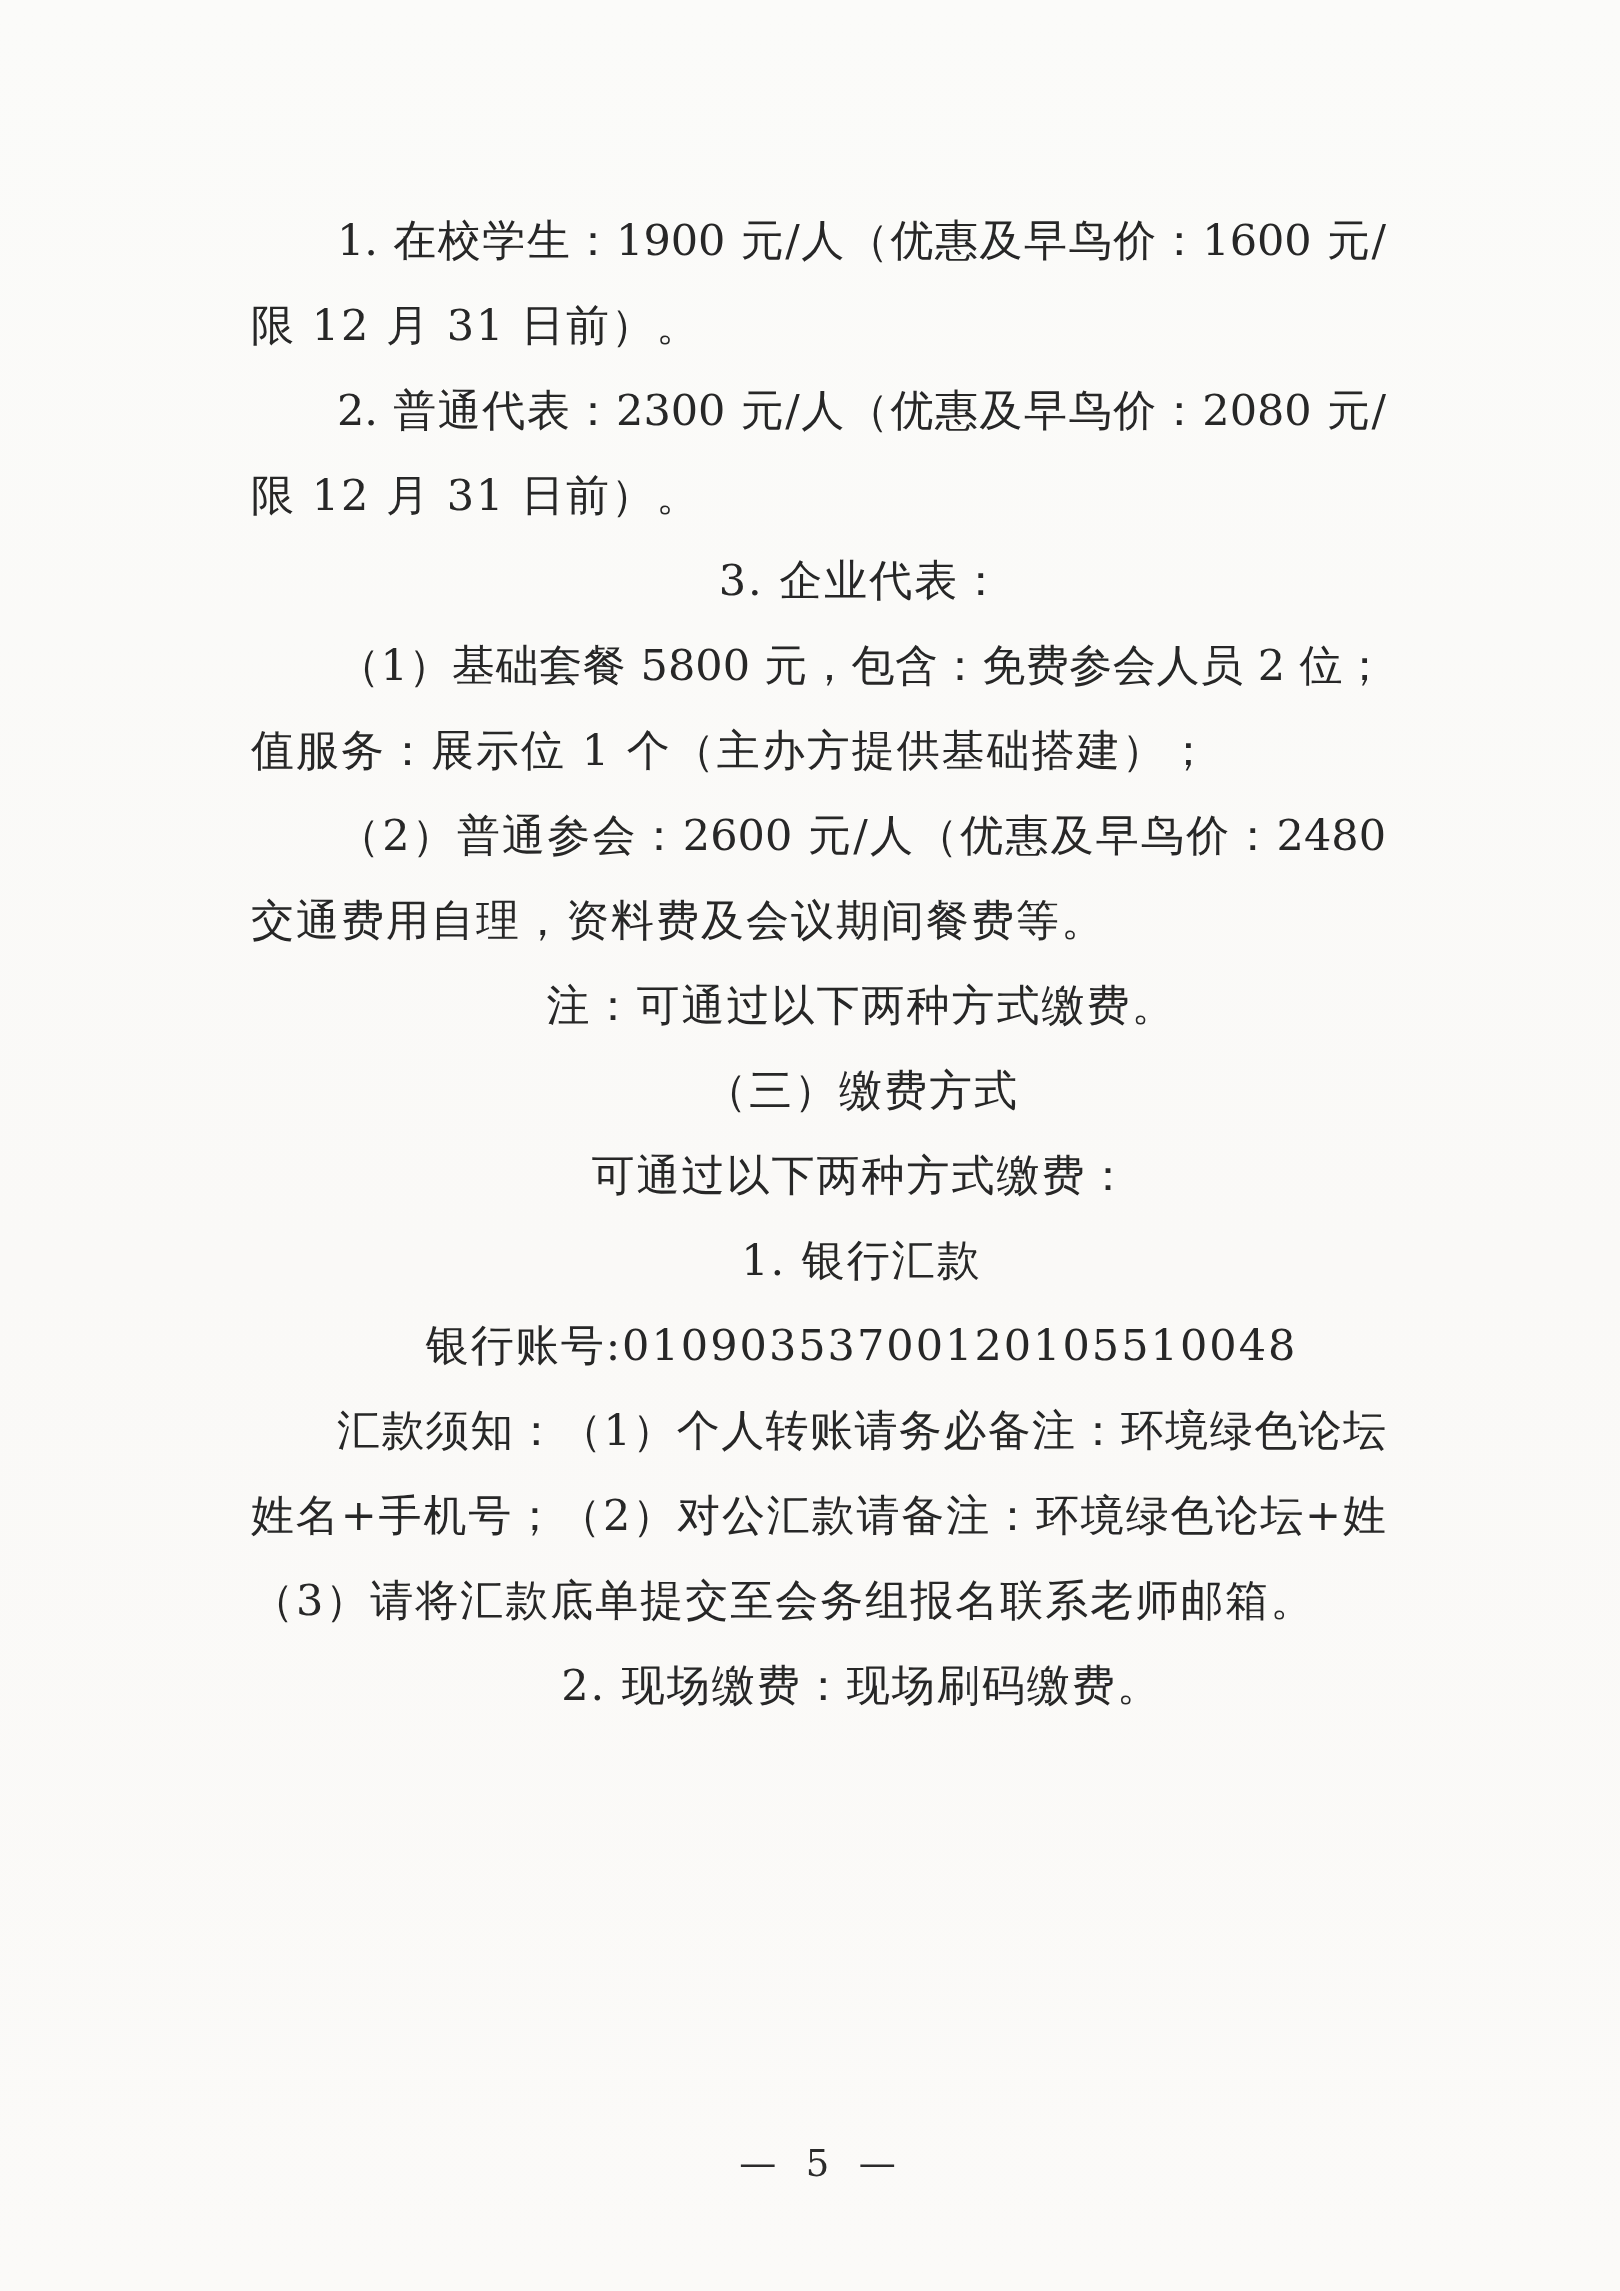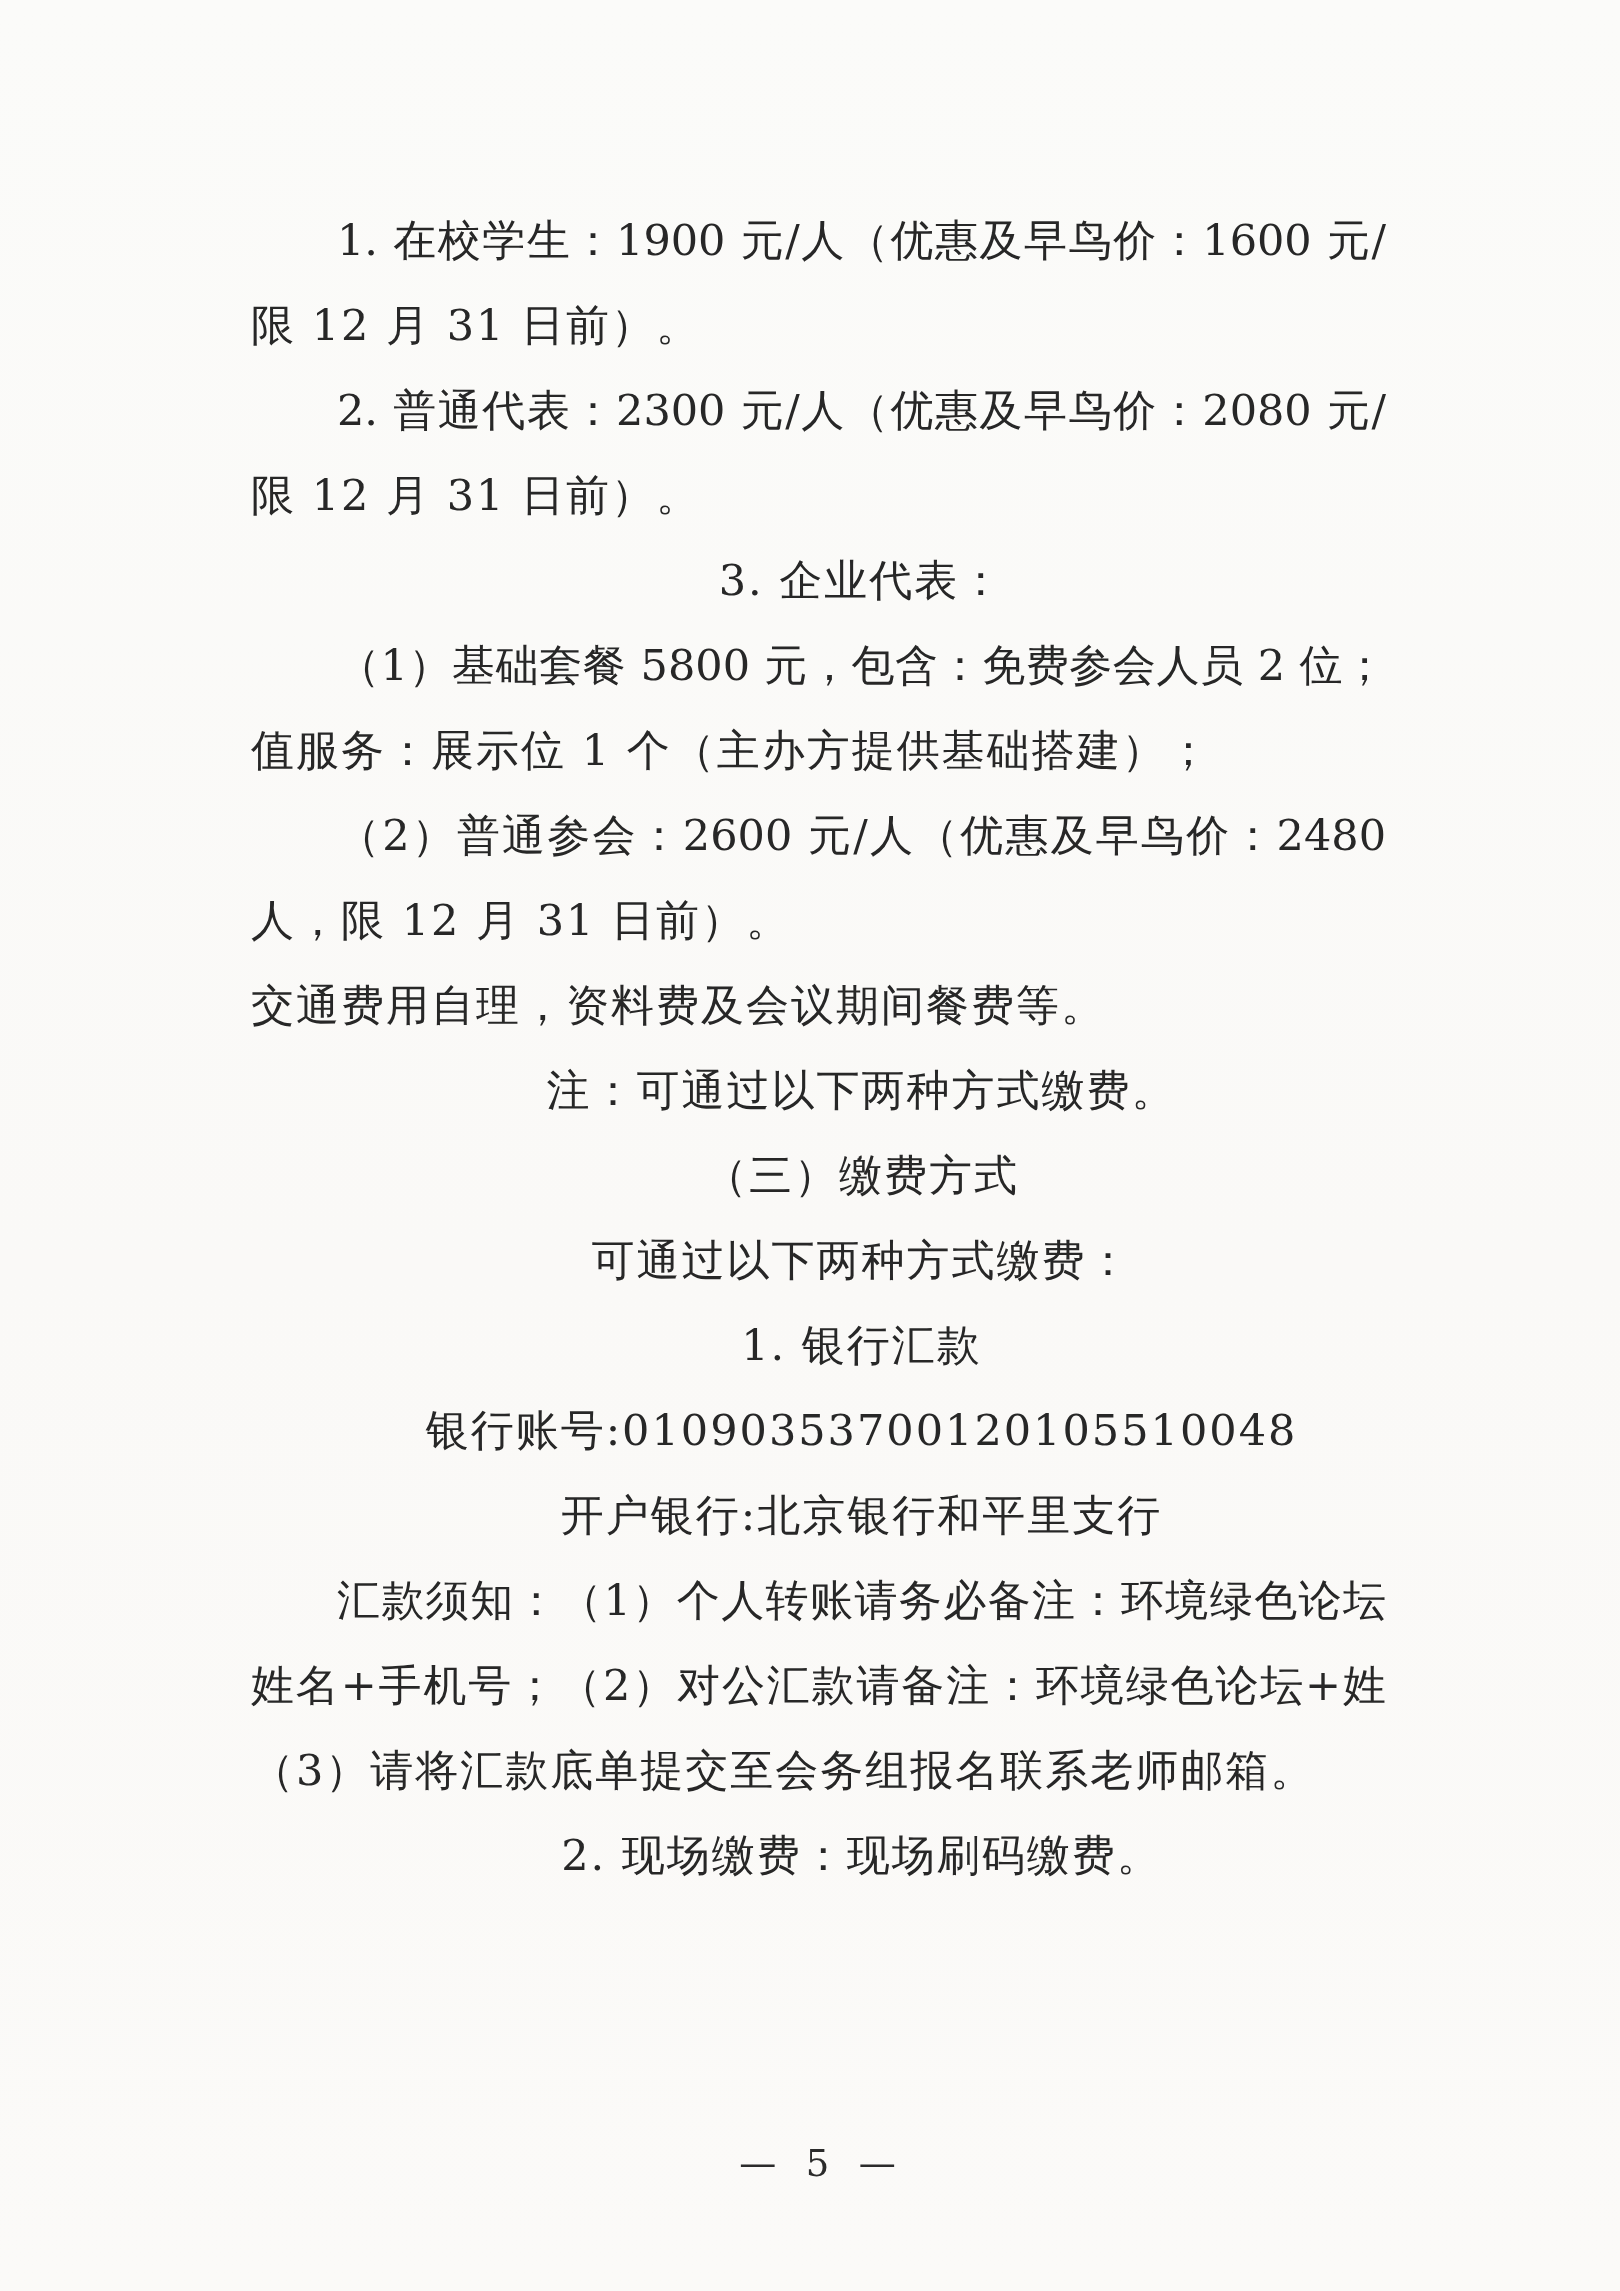--- a/index.html
+++ b/index.html
@@ -61,28 +61,26 @@
 <div class="page">
   <div class="doc-text">
     <div class="doc-line indent fill">1. 在校学生：1900 元/人（优惠及早鸟价：1600 元/人，</div>
     <div class="doc-line">限 12 月 31 日前）。</div>
     <div class="doc-line indent fill">2. 普通代表：2300 元/人（优惠及早鸟价：2080 元/人，</div>
     <div class="doc-line">限 12 月 31 日前）。</div>
     <div class="doc-line indent">3. 企业代表：</div>
     <div class="doc-line indent fill">（1）基础套餐 5800 元，包含：免费参会人员 2 位；增</div>
     <div class="doc-line">值服务：展示位 1 个（主办方提供基础搭建）；</div>
     <div class="doc-line indent fill">（2）普通参会：2600 元/人（优惠及早鸟价：2480 元/</div>
-    <div class="doc-line">人，限 12 月 31 日前）。</div>
     <div class="doc-line">交通费用自理，资料费及会议期间餐费等。</div>
     <div class="doc-line indent">注：可通过以下两种方式缴费。</div>
     <div class="doc-line indent">（三）缴费方式</div>
     <div class="doc-line indent">可通过以下两种方式缴费：</div>
     <div class="doc-line indent">1. 银行汇款</div>
     <div class="doc-line indent">银行账号:01090353700120105510048</div>
-    <div class="doc-line indent">开户银行:北京银行和平里支行</div>
     <div class="doc-line indent fill">汇款须知：（1）个人转账请务必备注：环境绿色论坛+</div>
     <div class="doc-line fill">姓名+手机号；（2）对公汇款请备注：环境绿色论坛+姓名；</div>
     <div class="doc-line">（3）请将汇款底单提交至会务组报名联系老师邮箱。</div>
     <div class="doc-line indent">2. 现场缴费：现场刷码缴费。</div>
   </div>
 
   <div class="page-number">— 5 —</div>
 </div>
 
 

